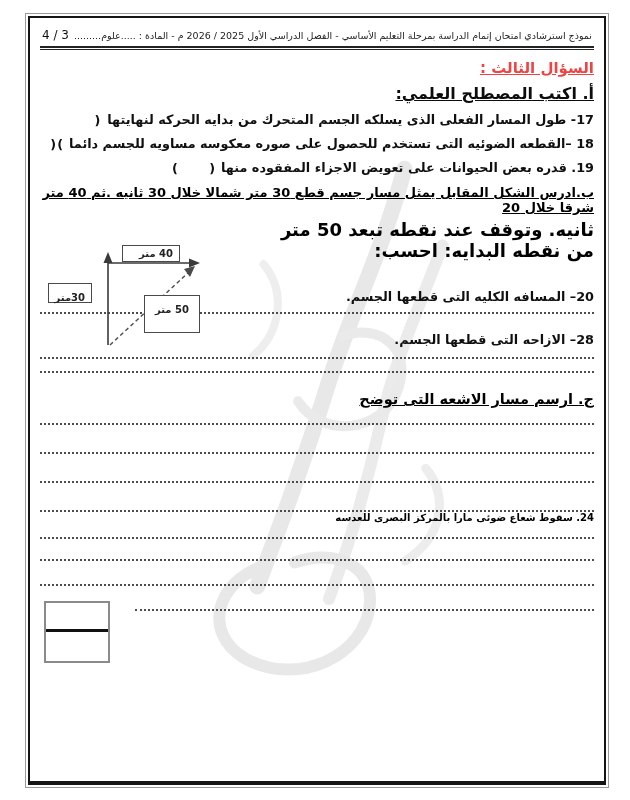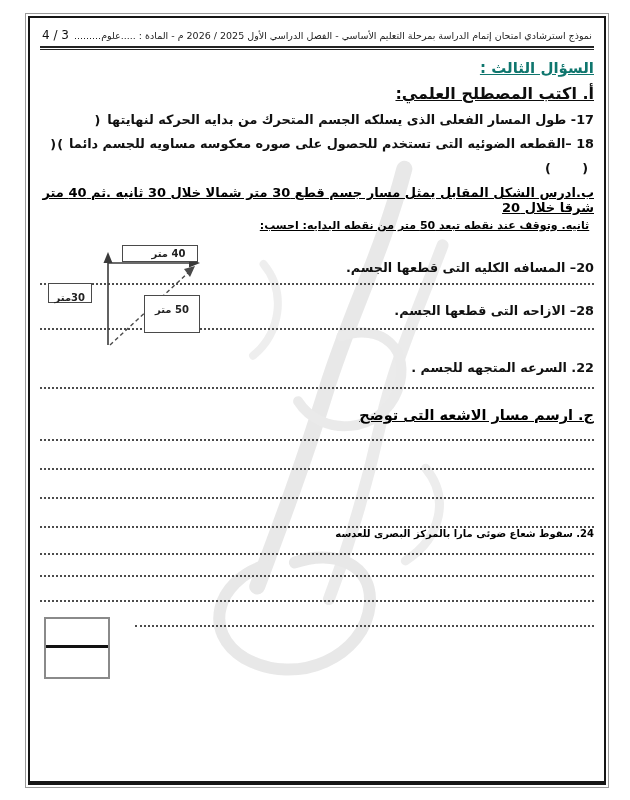--- a/index.html
+++ b/index.html
@@ -12,42 +12,42 @@
 
   
   .hdr { display:flex; direction:rtl; justify-content:space-between; align-items:center;
     padding:6px 2px 4px 2px; }
   .hdr-title { font-size:9.5px; color:#1c1c1c; letter-spacing:0; }
   .hdr-page { font-size:12px; font-weight:normal; color:#111; direction:rtl; }
   .hdr-sep { border-top:2px solid #232323; border-bottom:1px solid #232323; height:4px; }
 
   
   .content { position:relative; z-index:2; }
-  .sec-title { margin-top:9px; font-size:15px; font-weight:bold; color:#0f766e;
+  .sec-title { margin-top:9px; font-size:15px; font-weight:bold; color:#ef4444;
     text-decoration:underline; width:fit-content; }
   .part-head { margin-top:7px; font-size:16px; font-weight:bold; color:#0d0d0d;
     text-decoration:underline; width:fit-content; }
   .q-row { display:flex; direction:rtl; align-items:baseline; margin-top:9px;
     font-size:12.8px; font-weight:bold; color:#101010; }
   .q-text { white-space:nowrap; }
   .ltr { direction:ltr; unicode-bidi:isolate; }
   .q-bracket { margin-right:6px; font-weight:bold; }
   .q-tail { margin-inline-start:auto; margin-left:14px; font-weight:bold; letter-spacing:1px; }
 
   .b-intro1 { margin-top:10px; font-size:13px; font-weight:bold; text-decoration:underline;
     width:fit-content; }
   .partb { position:relative; margin-top:2px; }
-  .b-intro2 { margin-top:4px; padding-left:215px; text-align:center; font-size:11px;
-    font-weight:bold; text-decoration:underline; }
+  .b-intro2 { margin-top:4px; padding-left:215px; text-align:right; font-size:18px;
+    font-weight:bold; }
 
   .diagram { position:absolute; left:2px; top:26px; width:196px; height:102px; z-index:3; }
   .diagram svg { position:absolute; inset:0; }
   .dlabel { position:absolute; border:1px solid #4a4a4a; background:#fff; font-size:10px;
     font-weight:bold; color:#222; padding:2px 6px; direction:rtl; white-space:nowrap; }
-  .dlabel-top { left:80px; top:0; width:76px; text-align:center;padding-left:23px; }
+  .dlabel-top { left:80px; top:0; width:58px; text-align:center;padding-left:23px; }
   .dlabel-left { left:6px; top:38px; width:44px; height:20px; line-height:24px; text-align:left; }
   .dlabel-diag { left:102px; top:50px; width:56px; height:38px; line-height:24px; text-align:center; }
 
   .bq { margin-top:0; font-size:12.8px; font-weight:bold; text-align:right; color:#101010; }
   .dots { border-bottom:2px dotted #4c4c4c; height:2px; }
 
   .c-head { margin-top:18px; font-size:14.5px; font-weight:bold; text-decoration:underline;
     width:fit-content; }
   .q23 { margin-top:9px; font-size:12.8px; font-weight:bold; }
   .q24 { font-size:10px; font-weight:bold; }
@@ -92,20 +92,21 @@
         <span class="q-text">17- طول المسار الفعلى الذى يسلكه الجسم المتحرك من بدايه الحركه لنهايتها</span>
         <span class="q-bracket ltr"></span>
         <span class="q-tail ltr">(&nbsp;&nbsp;&nbsp;&nbsp;&nbsp;&nbsp;&nbsp;&nbsp;&nbsp;&nbsp;&nbsp;&nbsp;&nbsp;&nbsp;)</span>
       </div>
       <div class="q-row">
         <span class="q-text">18 –القطعه الضوئيه التى تستخدم للحصول على صوره معكوسه مساويه للجسم دائما</span>
         <span class="q-bracket ltr">(</span>
         <span class="q-tail ltr">)</span>
       </div>
       <div class="q-row">
+        <span class="q-text">19. قدره بعض الحيوانات على تعويض الاجزاء المفقوده منها</span>
         <span class="q-bracket ltr">(&nbsp;&nbsp;&nbsp;&nbsp;&nbsp;&nbsp;&nbsp;)</span>
         <span class="q-tail ltr"></span>
       </div>
 
       <div class="b-intro1">ب.ادرس الشكل المقابل يمثل مسار جسم قطع 30 متر شمالا خلال 30 ثانيه .ثم 40 متر شرقا خلال 20</div>
 
       <div class="partb">
         <div class="b-intro2">ثانيه. وتوقف عند نقطه تبعد 50 متر من نقطه البدايه: احسب:</div>
 
         <div class="diagram">
@@ -124,21 +125,20 @@
           <div class="dlabel dlabel-left">30متر</div>
           <div class="dlabel dlabel-diag">50 متر</div>
         </div>
 
         <div class="bq" style="margin-top:28px;">20– المسافه الكليه التى قطعها الجسم.</div>
         <div class="dots" style="margin-top:8px;"></div>
 
         <div class="bq" style="margin-top:18px;">28– الازاحه التى قطعها الجسم.</div>
         <div class="dots" style="margin-top:10px;"></div>
 
-        <div class="bq" style="margin-top:30px;">22. السرعه المتجهه للجسم .</div>
         <div class="dots" style="margin-top:12px;"></div>
       </div>
 
       <div class="c-head">ج. ارسم مسار الاشعه التى توضح</div>
 
       <div class="dots" style="margin-top:16px;"></div>
       <div class="dots" style="margin-top:27px;"></div>
       <div class="dots" style="margin-top:27px;"></div>
       <div class="dots" style="margin-top:27px;"></div>
 

